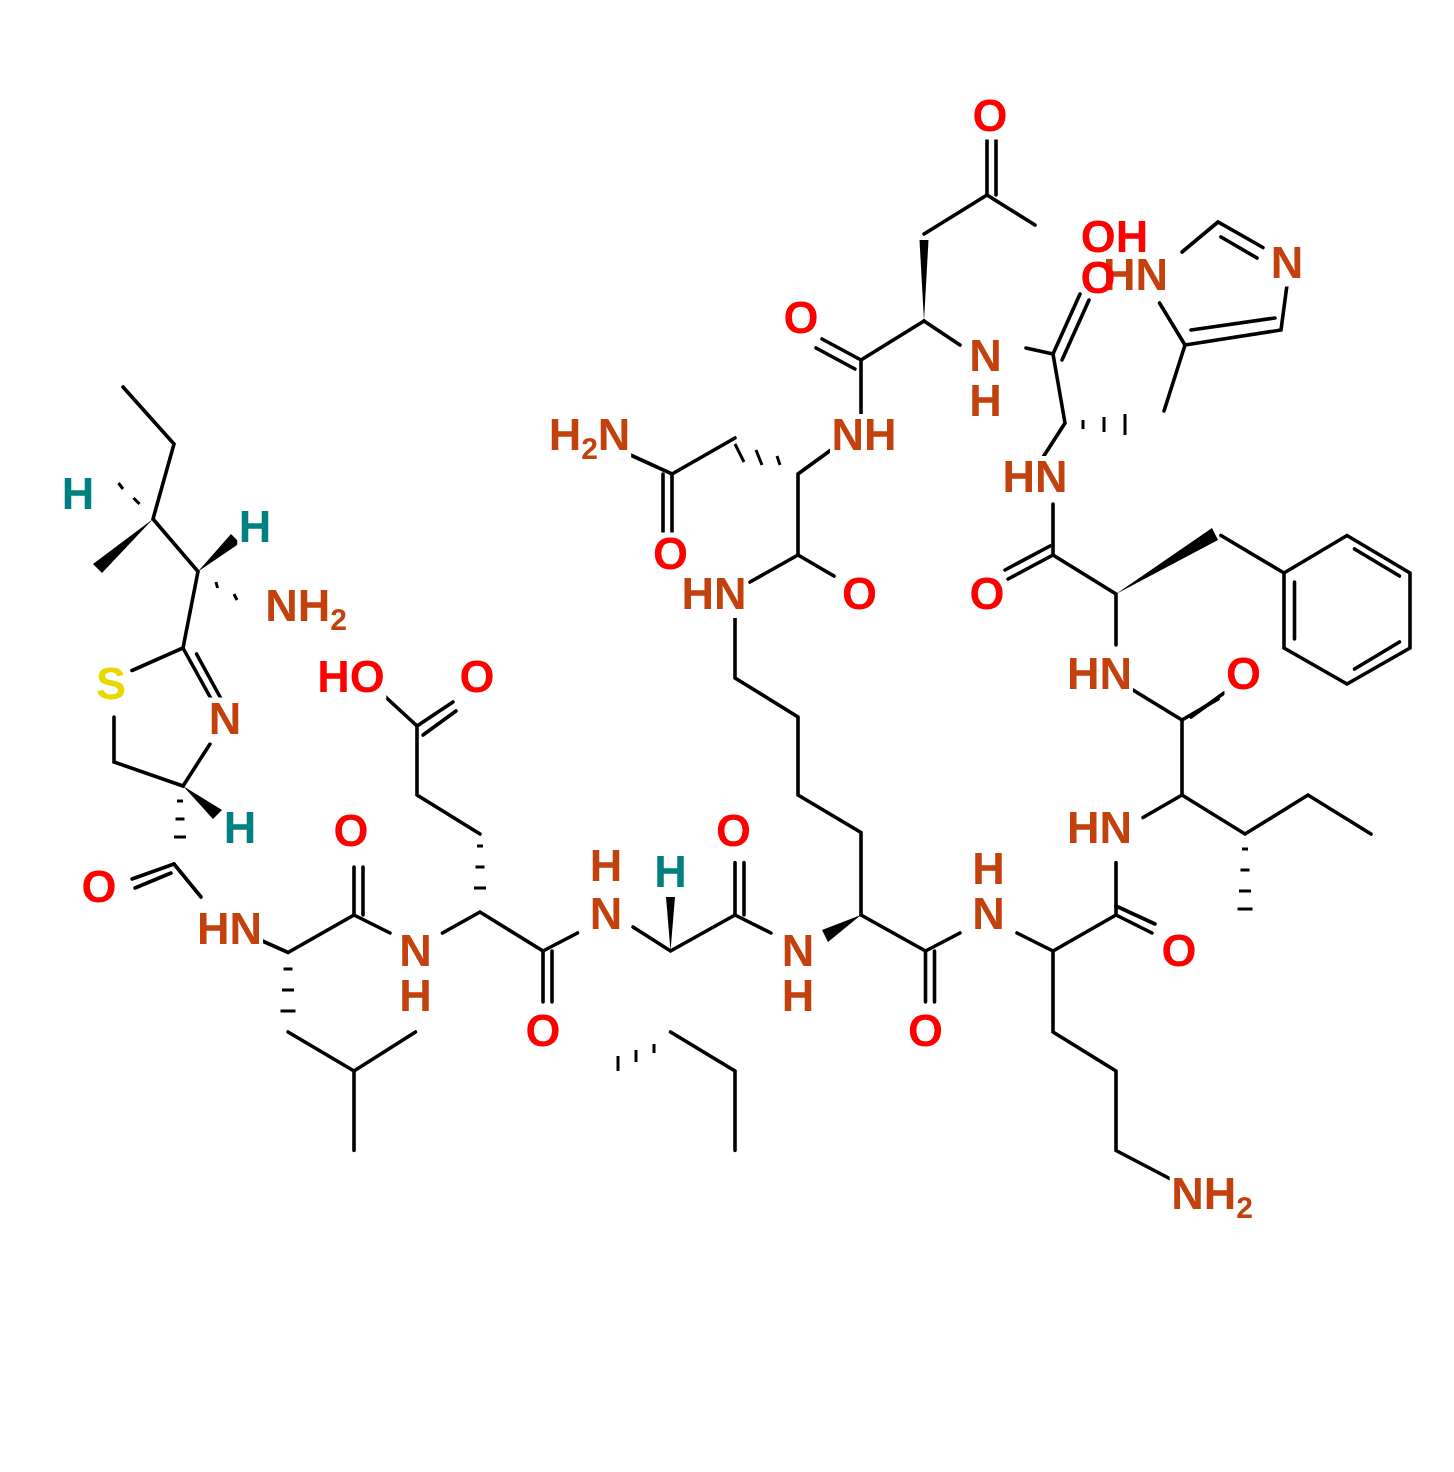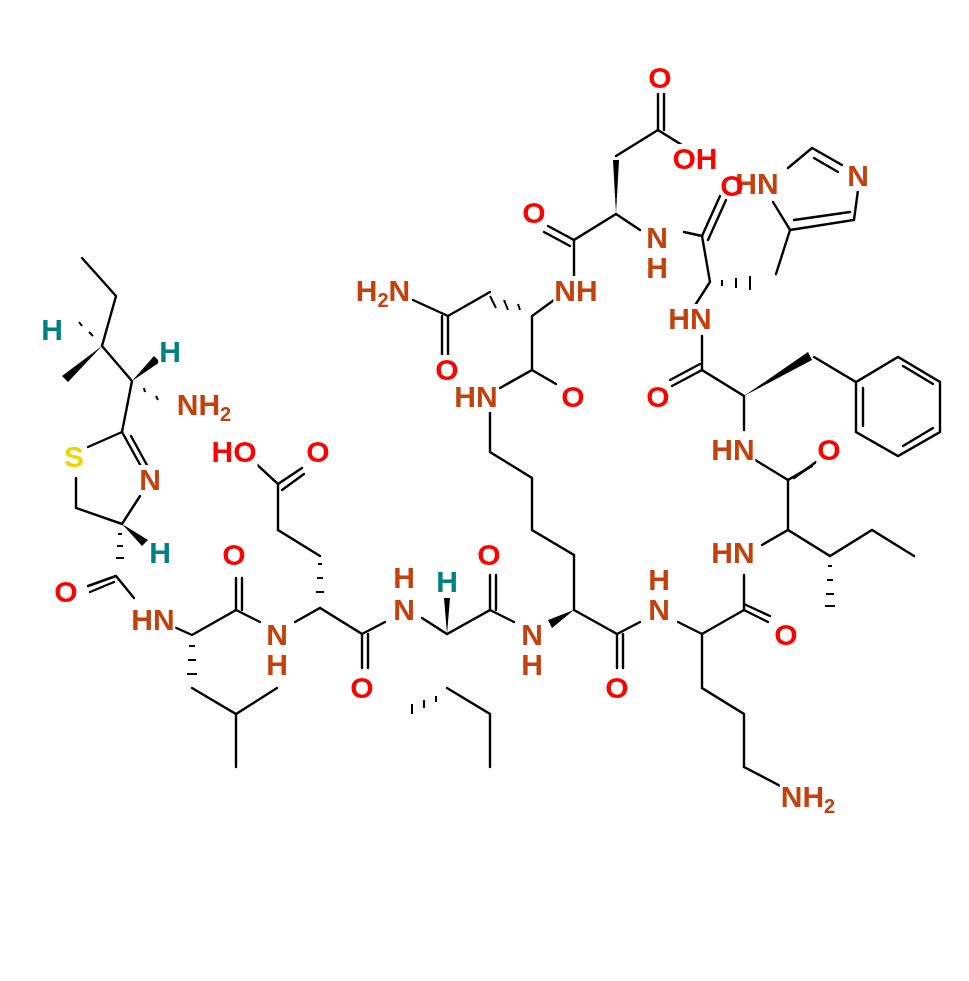--- a/index.html
+++ b/index.html
@@ -123,21 +123,21 @@
       <line x1="736" y1="278" x2="736" y2="288"></line>
       <line x1="750" y1="276" x2="750" y2="290"></line>
     <line x1="518" y1="304" x2="520" y2="310"></line>
       <line x1="504" y1="300" x2="508" y2="310"></line>
       <line x1="490" y1="296" x2="496" y2="308"></line>
   </g>
 </svg>
 
 <div id="labels">
   <div class="lbl O" style="left:660px;top:78px">O</div>
-  <div class="lbl O" style="left:695px;top:159px">OH</div>
+  <div class="lbl O" style="left:743px;top:159px">OH</div>
   <div class="lbl N" style="left:757px;top:184px">HN</div>
   <div class="lbl N" style="left:858px;top:176px">N</div>
   <div class="lbl O" style="left:732px;top:186px;background:transparent">O</div>
   <div class="lbl O" style="left:534px;top:213px">O</div>
   <div class="lbl N" style="left:657px;top:238px">N</div>
   <div class="lbl N" style="left:657px;top:268px">H</div>
   <div class="lbl N" style="left:576px;top:291px">NH</div>
   <div class="lbl N" style="left:690px;top:319px">HN</div>
   <div class="lbl O" style="left:447px;top:370px">O</div>
   <div class="lbl N" style="left:476px;top:397px">HN</div>
@@ -161,19 +161,19 @@
   <div class="lbl N" style="left:277px;top:635px">N</div>
   <div class="lbl N" style="left:277px;top:665px">H</div>
   <div class="lbl N" style="left:404px;top:610px">N</div>
   <div class="lbl N" style="left:532px;top:635px">N</div>
   <div class="lbl N" style="left:532px;top:665px">H</div>
   <div class="lbl N" style="left:659px;top:610px">N</div>
   <div class="lbl O" style="left:786px;top:635px">O</div>
   <div class="lbl O" style="left:362px;top:688px">O</div>
   <div class="lbl O" style="left:617px;top:688px">O</div>
 
-  <div class="lbl N" style="left:383px;top:291px"><span>H</span><sub>2</sub><span>N</span></div>
+  <div class="lbl N" style="left:393px;top:291px"><span>H</span><sub>2</sub><span>N</span></div>
   <div class="lbl N" style="left:204px;top:405px"><span>NH</span><sub>2</sub></div>
   <div class="lbl N" style="left:808px;top:797px"><span>NH</span><sub>2</sub></div>
 
   <div class="lbl H" style="left:52px;top:330px">H</div>
   <div class="lbl H" style="left:170px;top:352px">H</div>
 </div>
 
 </body></html>

